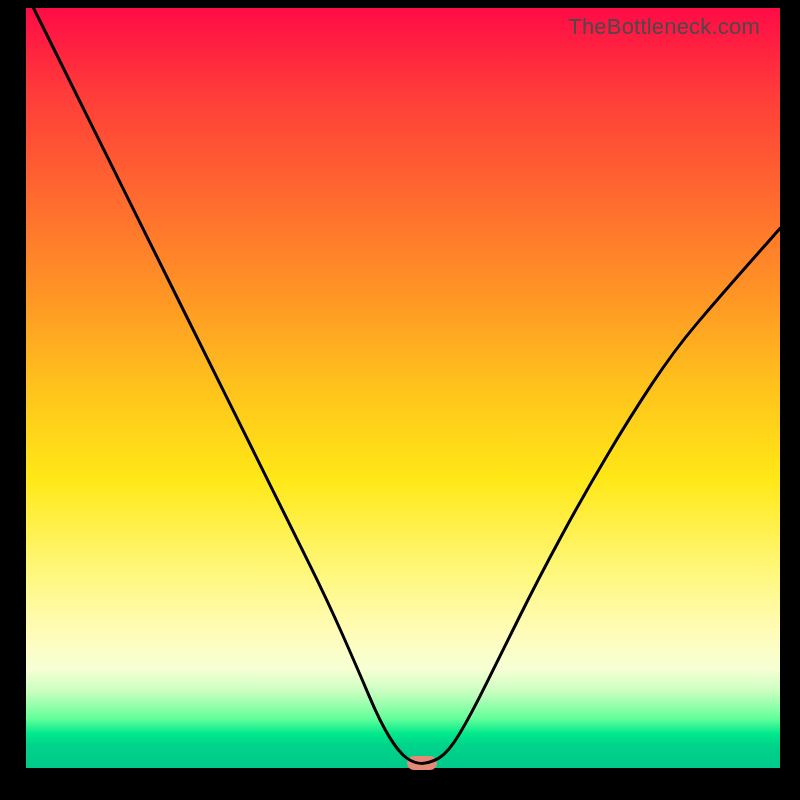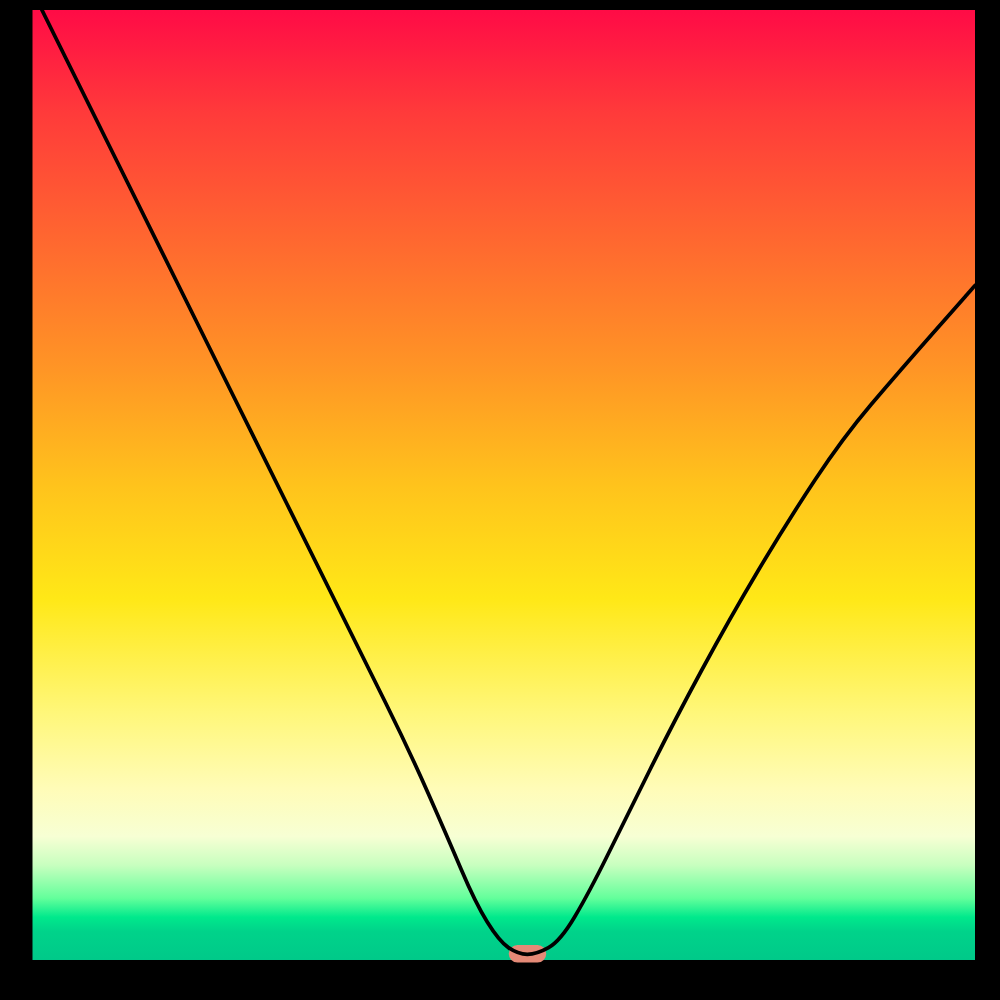--- a/index.html
+++ b/index.html
@@ -71,20 +71,21 @@
     transform: translate(-50%, -50%);
   }
 </style>
 </head>
 <body>
 
 <div class="frame">
 
   <div class="plot-area">
 
+    <div class="watermark">TheBottleneck.com</div>
 
     <div class="marker" style="left: 395.85px; top: 755.44px; background: rgb(229, 138, 119);"></div>
 
     <svg class="curve" viewBox="0 0 754 760" preserveAspectRatio="none">
       <path fill="none" stroke="#000000" stroke-width="3" stroke-linecap="round" stroke-linejoin="round" d="M 7.54 0 Q 7.54 0 26.389999999999997 38 Q 45.239999999999995 76 67.85999999999999 121.59999999999997 Q 90.47999999999999 167.19999999999993 113.1 212.79999999999995 Q 135.72 258.4 158.33999999999997 304 Q 180.95999999999998 349.59999999999997 203.57999999999998 395.2 Q 226.2 440.8 245.04999999999998 478.79999999999995 Q 263.9 516.8 282.75 554.8 Q 301.6 592.8 316.68 627 Q 331.76 661.2 343.07 687.8 Q 354.38 714.4 363.805 729.5999999999999 Q 373.23 744.8 380.77 750.12 Q 388.31 755.44 395.85 755.44 Q 403.39000000000004 755.44 412.81500000000005 750.12 Q 422.24000000000007 744.8 433.55 725.8 Q 444.85999999999996 706.8 459.93999999999994 676.4 Q 475.02 646 493.87 608 Q 512.72 570 535.34 528.2 Q 557.96 486.40000000000003 580.58 448.4 Q 603.2 410.4 625.8199999999999 376.19999999999993 Q 648.4399999999999 341.99999999999994 671.06 315.4 Q 693.6800000000001 288.8 723.84 254.6 T 754 220.39999999999998"></path>
     </svg>
 
   </div>
 </div>
 

